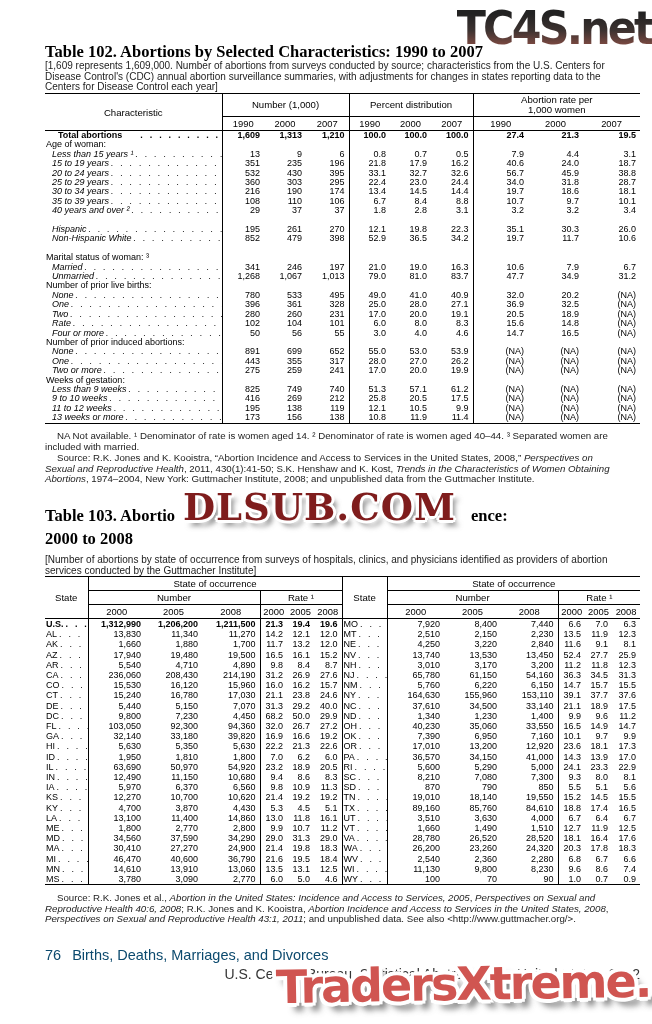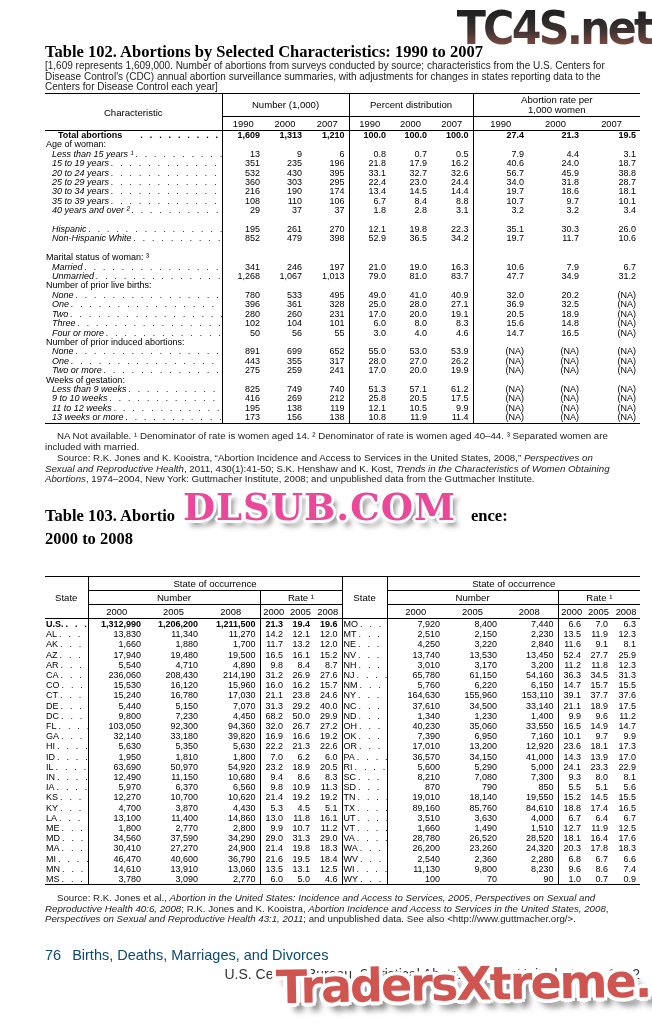--- a/index.html
+++ b/index.html
@@ -6,21 +6,21 @@
   .page{position:relative;width:652px;height:1024px;background:#ffffff;
         font-family:"Liberation Sans",sans-serif;color:#111;overflow:hidden;margin:0 auto;}
 
   
   .wm{position:absolute;white-space:nowrap;z-index:50;pointer-events:none;}
   #wm-top{top:0px;right:0px;font-family:"DejaVu Sans",sans-serif;font-weight:bold;
           font-size:46px;letter-spacing:-3px;transform:scaleX(.93) scaleY(1.02);transform-origin:top right;
           background:linear-gradient(180deg,#222 25%,#3c3230 55%,#8a4f46 88%,#96564c 100%);
           -webkit-background-clip:text;background-clip:text;color:transparent;}
   #wm-mid{left:183px;top:485px;font-family:"DejaVu Serif",serif;font-weight:bold;
-          font-size:37px;letter-spacing:1px;color:#ec4899;
+          font-size:37px;letter-spacing:1px;color:#7f1d1d;
           text-shadow:-2px -2px 0 #fff,2px -2px 0 #fff,-2px 2px 0 #fff,2px 2px 0 #fff,
                       -3px 0 0 #fff,3px 0 0 #fff,0 -3px 0 #fff,0 3px 0 #fff,
                       5px 6px 5px rgba(110,110,110,.75);}
   #wm-bottom{left:276px;top:956px;font-family:"DejaVu Sans",sans-serif;font-weight:bold;
           font-size:46px;letter-spacing:-2px;color:#d05551;transform:rotate(-1deg);
           text-shadow:-3px -3px 0 #fff,3px -3px 0 #fff,-3px 3px 0 #fff,3px 3px 0 #fff,
                       -4px 0 0 #fff,4px 0 0 #fff,0 -4px 0 #fff,0 4px 0 #fff,
                       7px 8px 6px rgba(90,90,90,.8);}
 
   
@@ -438,21 +438,21 @@
           <td class="num bl">17.0</td>
           <td class="num">20.0</td>
           <td class="num">19.1</td>
           <td class="num bl">20.5</td>
           <td class="num">18.9</td>
           <td class="num">(NA)</td>
         </tr>
         <tr>
           <td>
             <div class="labwrap ind1">
-              <span class="lt">Three</span>
+              <span class="lt">Rate</span>
               <span class="dots"> .  .  .  .  .  .  .  .  .  .  .  .  .  .  .  .  .  .  .  .  .  .  .  .  .  .  .  .  .  .  .  .  .  .  .  .  .  .  .  .  .  .  .  .  .  .  .  .  .  .  .  .  .  .  .  .  .  .  .  . </span>
             </div>
           </td>
           <td class="num bl">102</td>
           <td class="num">104</td>
           <td class="num">101</td>
           <td class="num bl">6.0</td>
           <td class="num">8.0</td>
           <td class="num">8.3</td>
           <td class="num bl">15.6</td>
@@ -629,20 +629,21 @@
         </tr>
       </tbody>
   </table>
 
   <div class="fnote" id="t102-fnote">NA Not available. ¹ Denominator of rate is women aged 14. ² Denominator of rate is women aged 40–44. ³ Separated women are included with married.</div>
   <div class="src" id="t102-src"><span>Source: R.K. Jones and K. Kooistra, “Abortion Incidence and  Access to Services in the United States, 2008,” </span><span class="it">Perspectives on Sexual and Reproductive Health</span><span>, 2011, 430(1):41-50; S.K. Henshaw and K. Kost, </span><span class="it">Trends in the Characteristics of Women Obtaining Abortions</span><span>, 1974–2004, New York: Guttmacher Institute, 2008; and unpublished data from the Guttmacher Institute.</span></div>
 
   <div class="t-title" id="t103-title-l1"><span>Table 103. Abortio</span><span class="tgap"></span><span>ence:</span></div>
   <div class="t-title" id="t103-title-l2">2000 to 2008</div>
   <div class="wm" id="wm-mid">DLSUB.COM</div>
+  <div class="t-note" id="t103-note">[Number of abortions by state of occurrence from surveys of hospitals, clinics, and physicians identified as providers of abortion services conducted by the Guttmacher Institute]</div>
 
   <table id="t103">
     <colgroup>
       <col style="width:43px">
         <col style="width:57px">
         <col style="width:57px">
         <col style="width:58px">
       <col style="width:27px">
         <col style="width:27px">
         <col style="width:28px">

